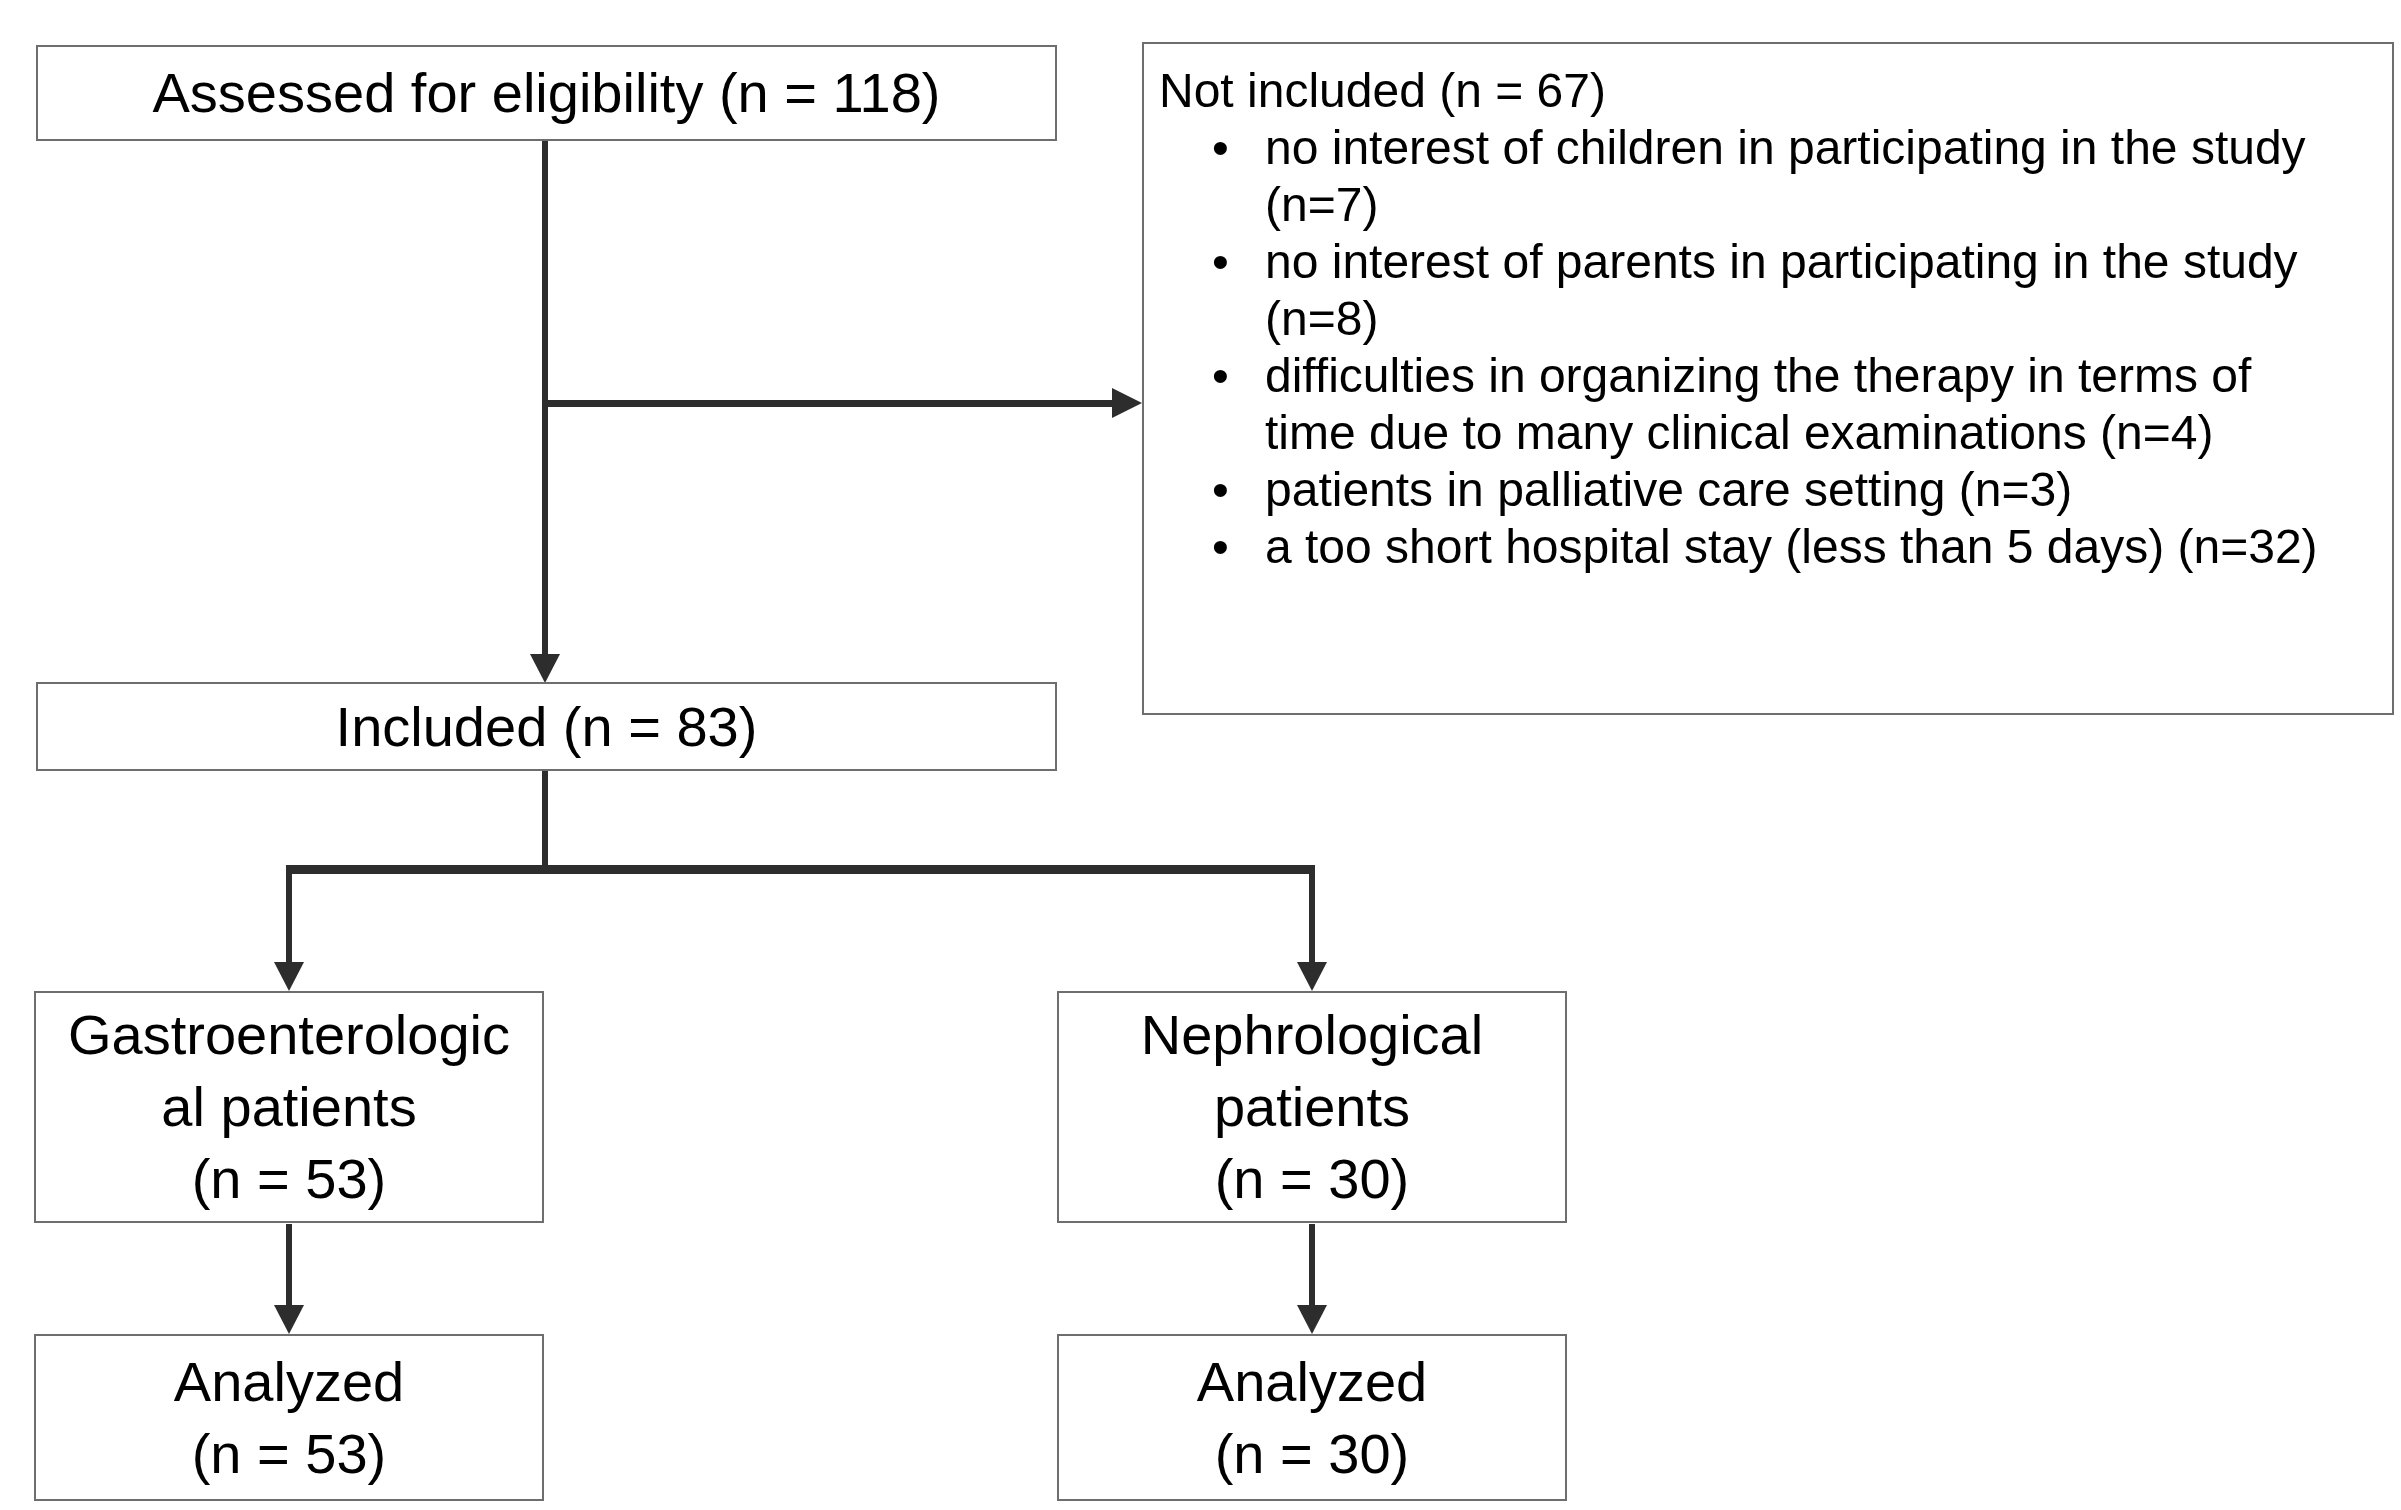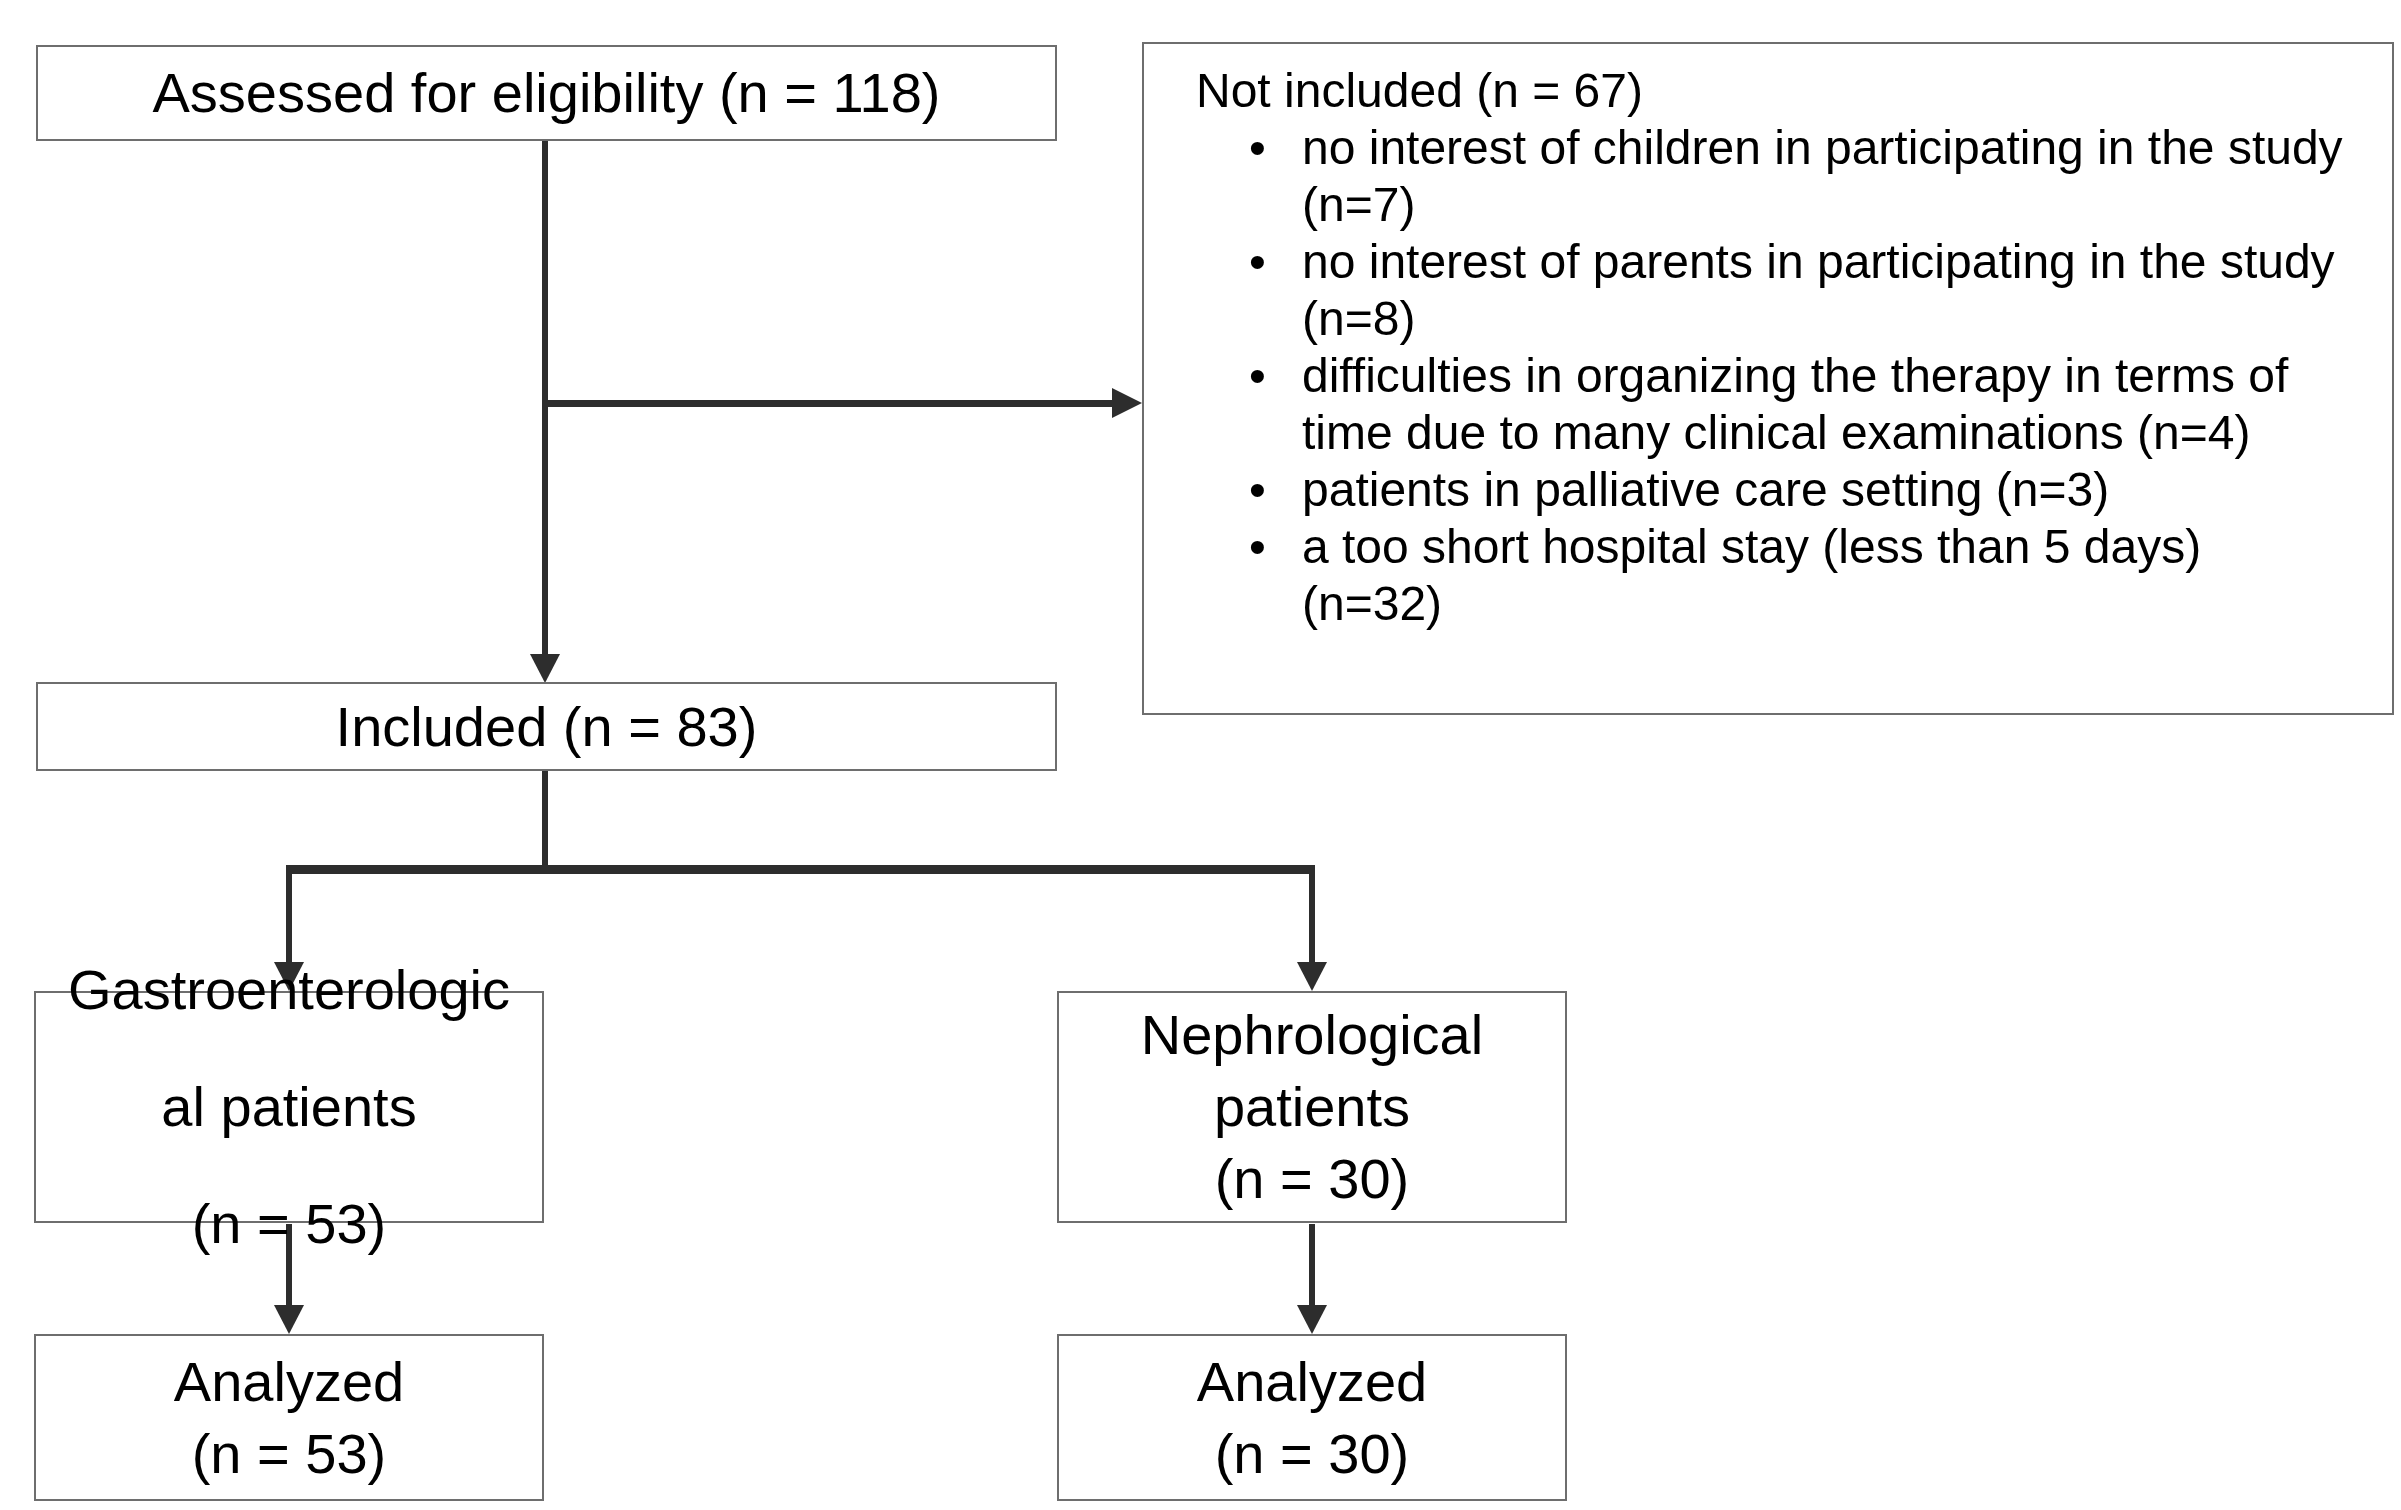--- a/index.html
+++ b/index.html
@@ -32,30 +32,30 @@
     flex-direction: column;
     align-items: center;
     justify-content: center;
     text-align: center;
     font-size: 56px;
     line-height: 72px;
     color: #000000;
   }
   #assessed-box   { left: 36px;   top: 45px;   width: 1021px; height: 96px; }
   #included-box   { left: 36px;   top: 682px;  width: 1021px; height: 89px; }
-  #gastro-box     { left: 34px;   top: 991px; width: 510px;  height: 232px; gap: 45px; }
+  #gastro-box     { left: 34px;   top: 991px; width: 510px;  height: 232px; }
   #nephro-box     { left: 1057px; top: 991px; width: 510px;  height: 232px; align-items: center; }
   #analyzed-gastro-box { left: 34px;   top: 1334px; width: 510px; height: 167px; }
   #analyzed-nephro-box { left: 1057px; top: 1334px; width: 510px; height: 167px; }
 
   #not-included-box {
     left: 1142px; top: 42px;
     width: 1252px; height: 673px;
     border-width: 2.7px;
-    padding: 18px 45px 0 52px;
+    padding: 18px 45px 0 15px;
     font-size: 48px;
     line-height: 57px;
   }
   #not-included-title { margin: 0; }
   #not-included-reasons {
     margin: 0;
     padding: 0 0 0 106px;
     list-style: none;
   }
   #not-included-reasons li {

